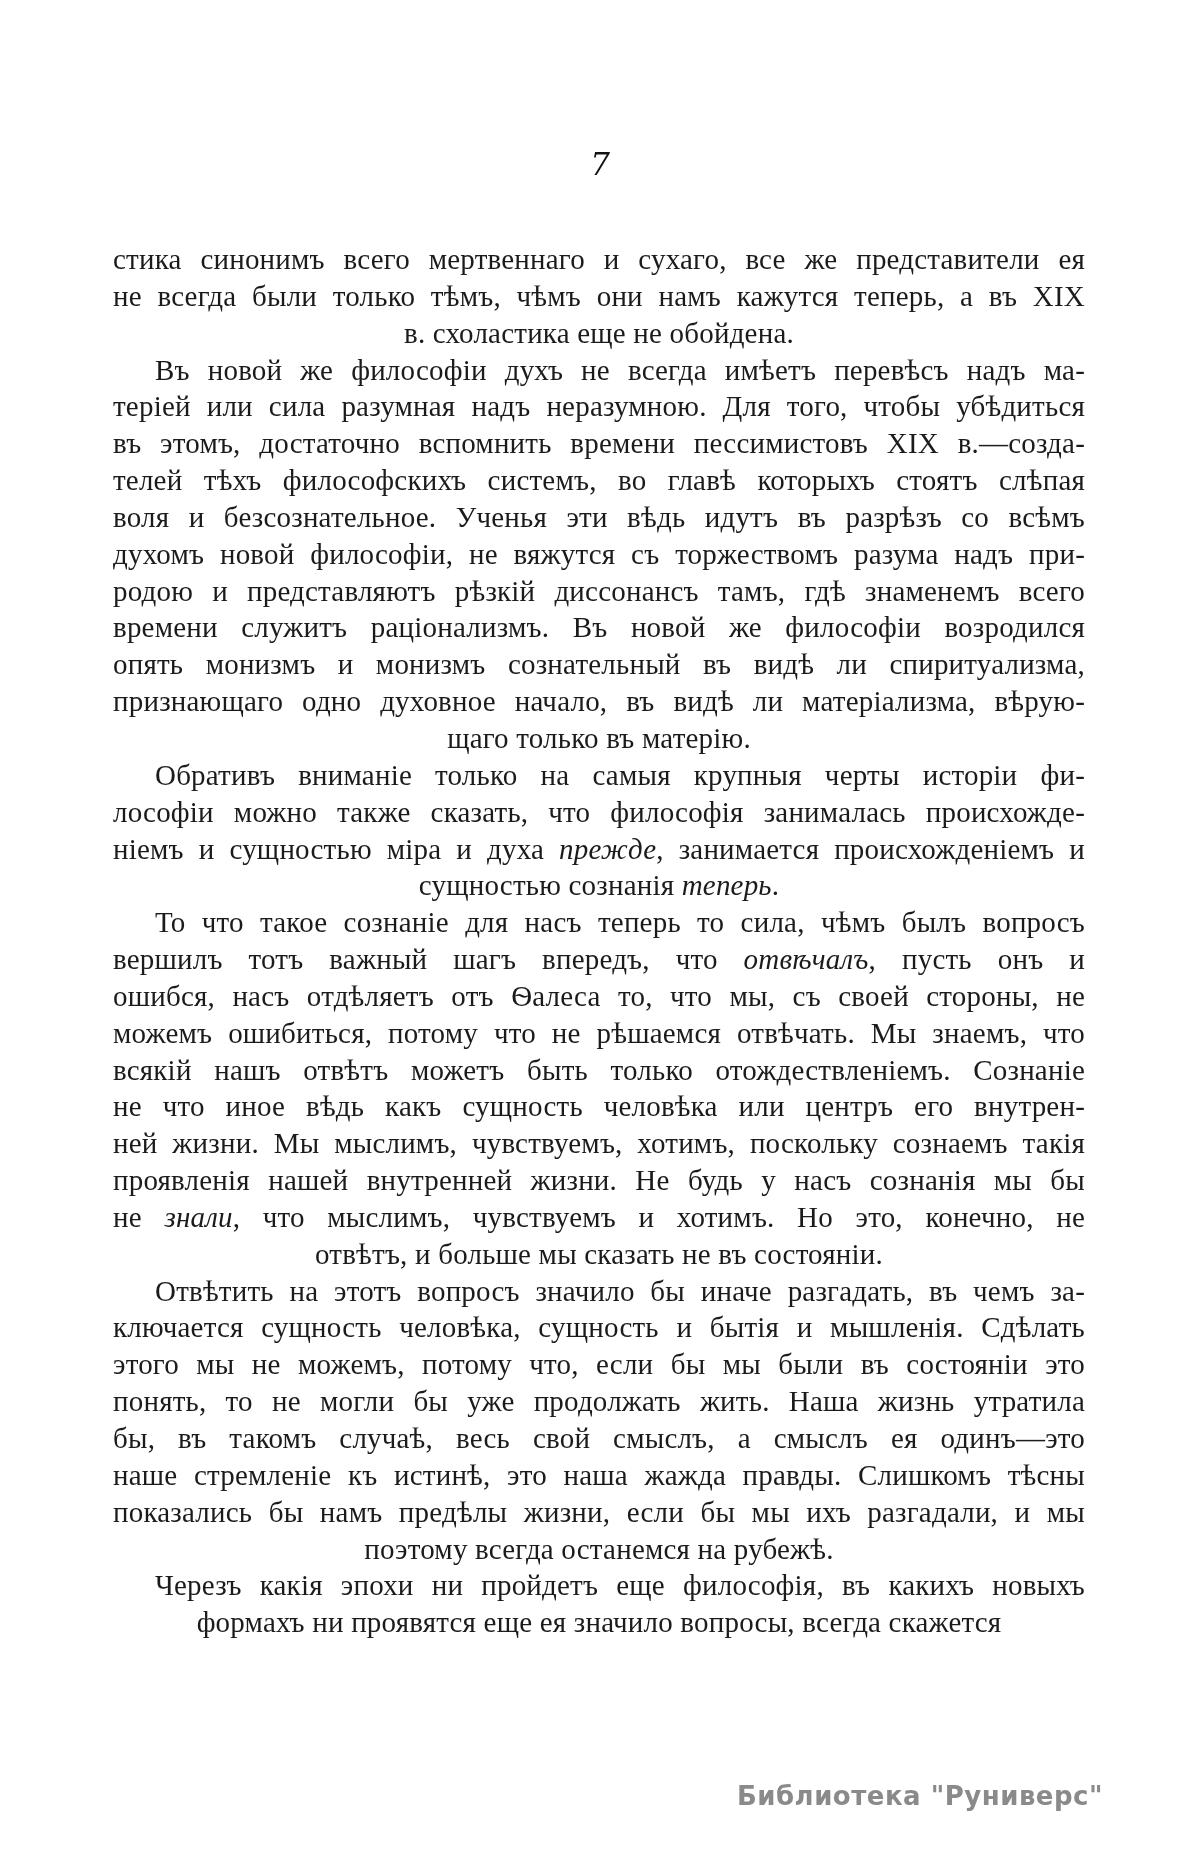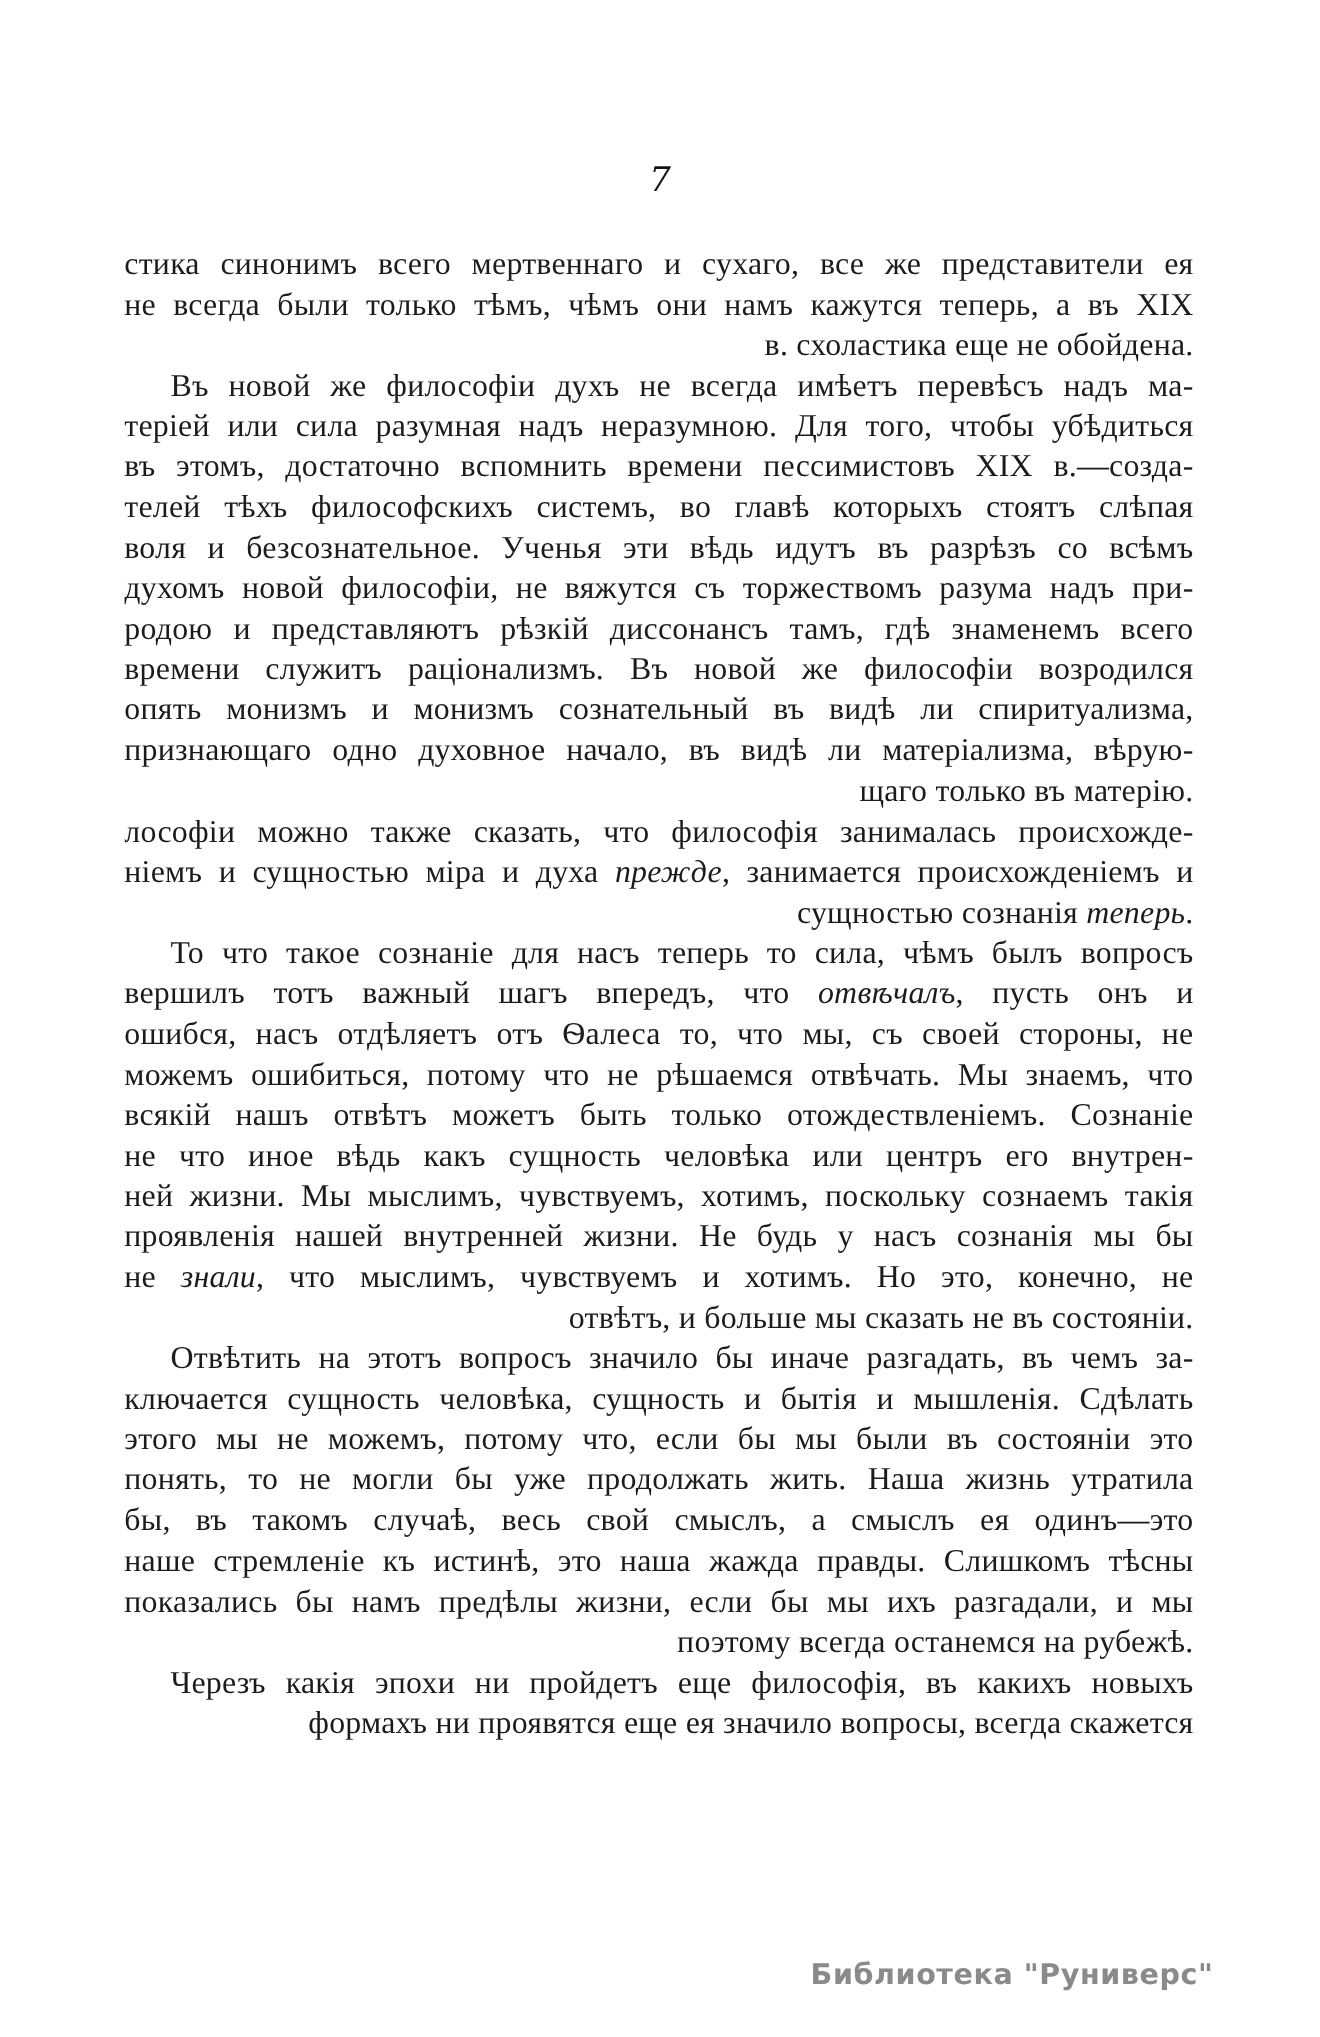--- a/index.html
+++ b/index.html
@@ -25,34 +25,34 @@
     left: 0;
     width: 1200px;
     text-align: center;
     font-size: 31px;
     font-style: italic;
     color: #121212;
     font-family: "DejaVu Serif", serif;
   }
   .text-block {
     position: absolute;
-    top: 222px;
+    top: 241px;
     left: 113px;
     width: 972px;
     font-size: 29px;
     line-height: 36.85px;
     color: #1b1b1b;
     letter-spacing: 0.2px;
   }
   .para { margin: 0; }
   .line {
     height: 36.85px;
     white-space: normal;
     overflow: hidden;
-    text-align: right;
+    text-align: center;
   }
   .line.just {
     text-align: justify;
     text-align-last: justify;
     text-justify: inter-word;
   }
   .line.indent { text-indent: 42px; }
   .line i { font-style: italic; }
   .watermark {
     position: absolute;
@@ -86,20 +86,21 @@
         <div class="line just"><span>телей тѣхъ философскихъ системъ, во главѣ которыхъ стоятъ слѣпая</span></div>
         <div class="line just"><span>воля и безсознательное. Ученья эти вѣдь идутъ въ разрѣзъ со всѣмъ</span></div>
         <div class="line just"><span>духомъ новой философіи, не вяжутся съ торжествомъ разума надъ при-</span></div>
         <div class="line just"><span>родою и представляютъ рѣзкій диссонансъ тамъ, гдѣ знаменемъ всего</span></div>
         <div class="line just"><span>времени служитъ раціонализмъ. Въ новой же философіи возродился</span></div>
         <div class="line just"><span>опять монизмъ и монизмъ сознательный въ видѣ ли спиритуализма,</span></div>
         <div class="line just"><span>признающаго одно духовное начало, въ видѣ ли матеріализма, вѣрую-</span></div>
         <div class="line"><span>щаго только въ матерію.</span></div>
       </div>
       <div class="para">
+        <div class="line just indent"><span>Обративъ вниманіе только на самыя крупныя черты исторіи фи-</span></div>
         <div class="line just"><span>лософіи можно также сказать, что философія занималась происхожде-</span></div>
         <div class="line just"><span>ніемъ и сущностью міра и духа </span><i>прежде</i><span>, занимается происхожденіемъ и</span></div>
         <div class="line"><span>сущностью сознанія </span><i>теперь</i><span>.</span></div>
       </div>
       <div class="para">
         <div class="line just indent"><span>То что такое сознаніе для насъ теперь то сила, чѣмъ былъ вопросъ</span></div>
         <div class="line just"><span>вершилъ тотъ важный шагъ впередъ, что </span><i>отвѣчалъ</i><span>, пусть онъ и</span></div>
         <div class="line just"><span>ошибся, насъ отдѣляетъ отъ Ѳалеса то, что мы, съ своей стороны, не</span></div>
         <div class="line just"><span>можемъ ошибиться, потому что не рѣшаемся отвѣчать. Мы знаемъ, что</span></div>
         <div class="line just"><span>всякій нашъ отвѣтъ можетъ быть только отождествленіемъ. Сознаніе</span></div>

